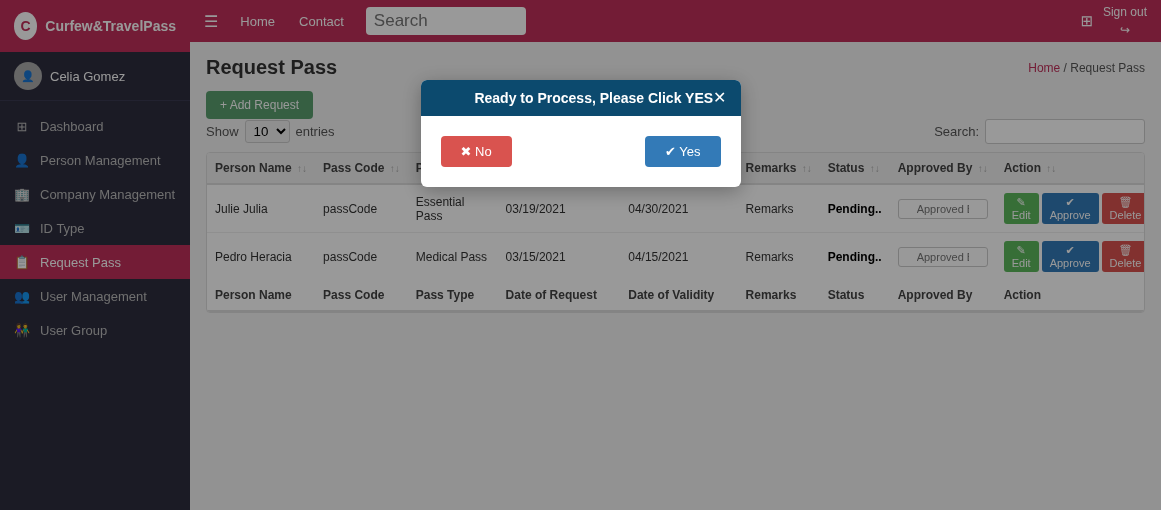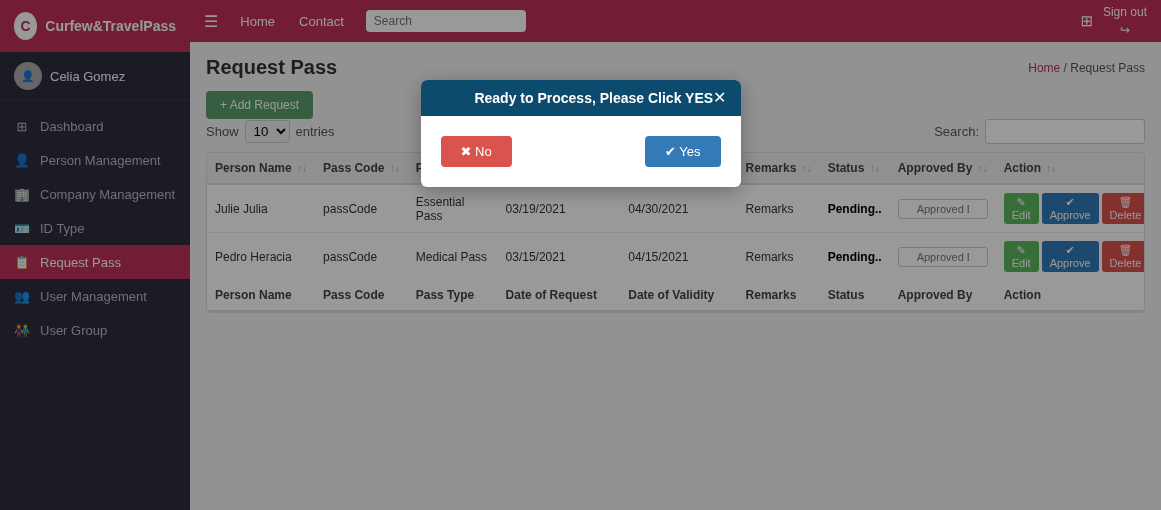--- a/index.html
+++ b/index.html
@@ -20,21 +20,21 @@
     .sidebar-item.active { background: #c0305a; color: white; }
     .sidebar-item-icon { width: 16px; height: 16px; display: flex; align-items: center; justify-content: center; font-size: 13px; flex-shrink: 0; }
 
     
     .main { flex: 1; display: flex; flex-direction: column; overflow: hidden; }
     .topbar { background: #c0305a; display: flex; align-items: center; padding: 0 14px; height: 42px; gap: 12px; flex-shrink: 0; }
     .topbar-menu-icon { color: white; font-size: 16px; cursor: pointer; }
     .topbar-nav { display: flex; gap: 4px; }
     .topbar-nav-item { color: white; font-size: 13px; padding: 4px 10px; cursor: pointer; }
     .topbar-search { flex: 1; max-width: 160px; }
-    .topbar-search input { width: 100%; padding: 4px 8px; border-radius: 4px; border: none; font-size: 12px; }
+    .topbar-search input { width: 100%; padding: 4px 8px; border-radius: 4px; border: none; font-size: 17px; }
     .topbar-right { margin-left: auto; display: flex; align-items: center; gap: 10px; }
     .topbar-icon { color: white; font-size: 15px; cursor: pointer; }
     .topbar-signout { color: white; font-size: 12px; cursor: pointer; display: flex; align-items: center; gap: 4px; flex-direction: column; }
 
     
     .content { flex: 1; overflow-y: auto; padding: 14px 16px; background: #f4f4f4; position: relative; }
     .page-header { display: flex; align-items: center; justify-content: space-between; margin-bottom: 12px; }
     .page-title { font-size: 20px; font-weight: bold; color: #333; }
     .breadcrumb { font-size: 12px; color: #888; }
     .breadcrumb a { color: #c0305a; text-decoration: none; }

